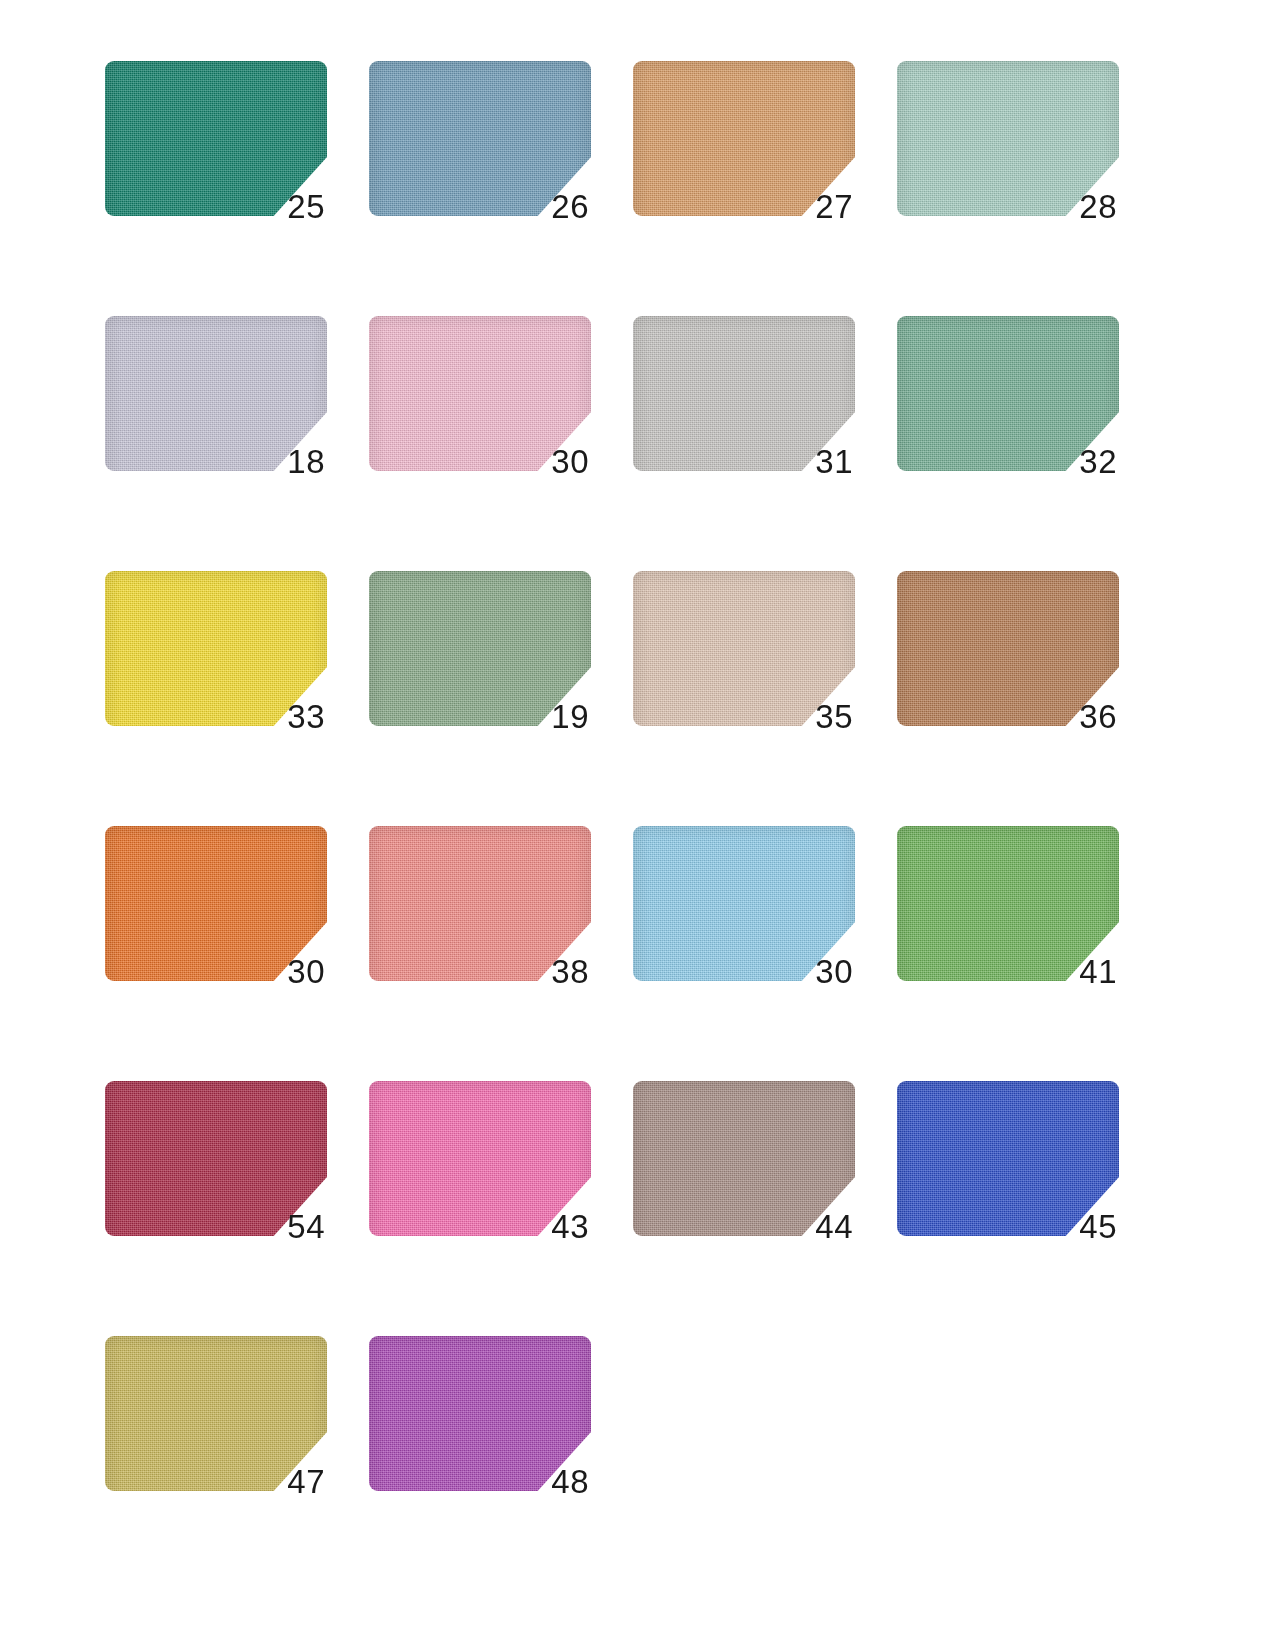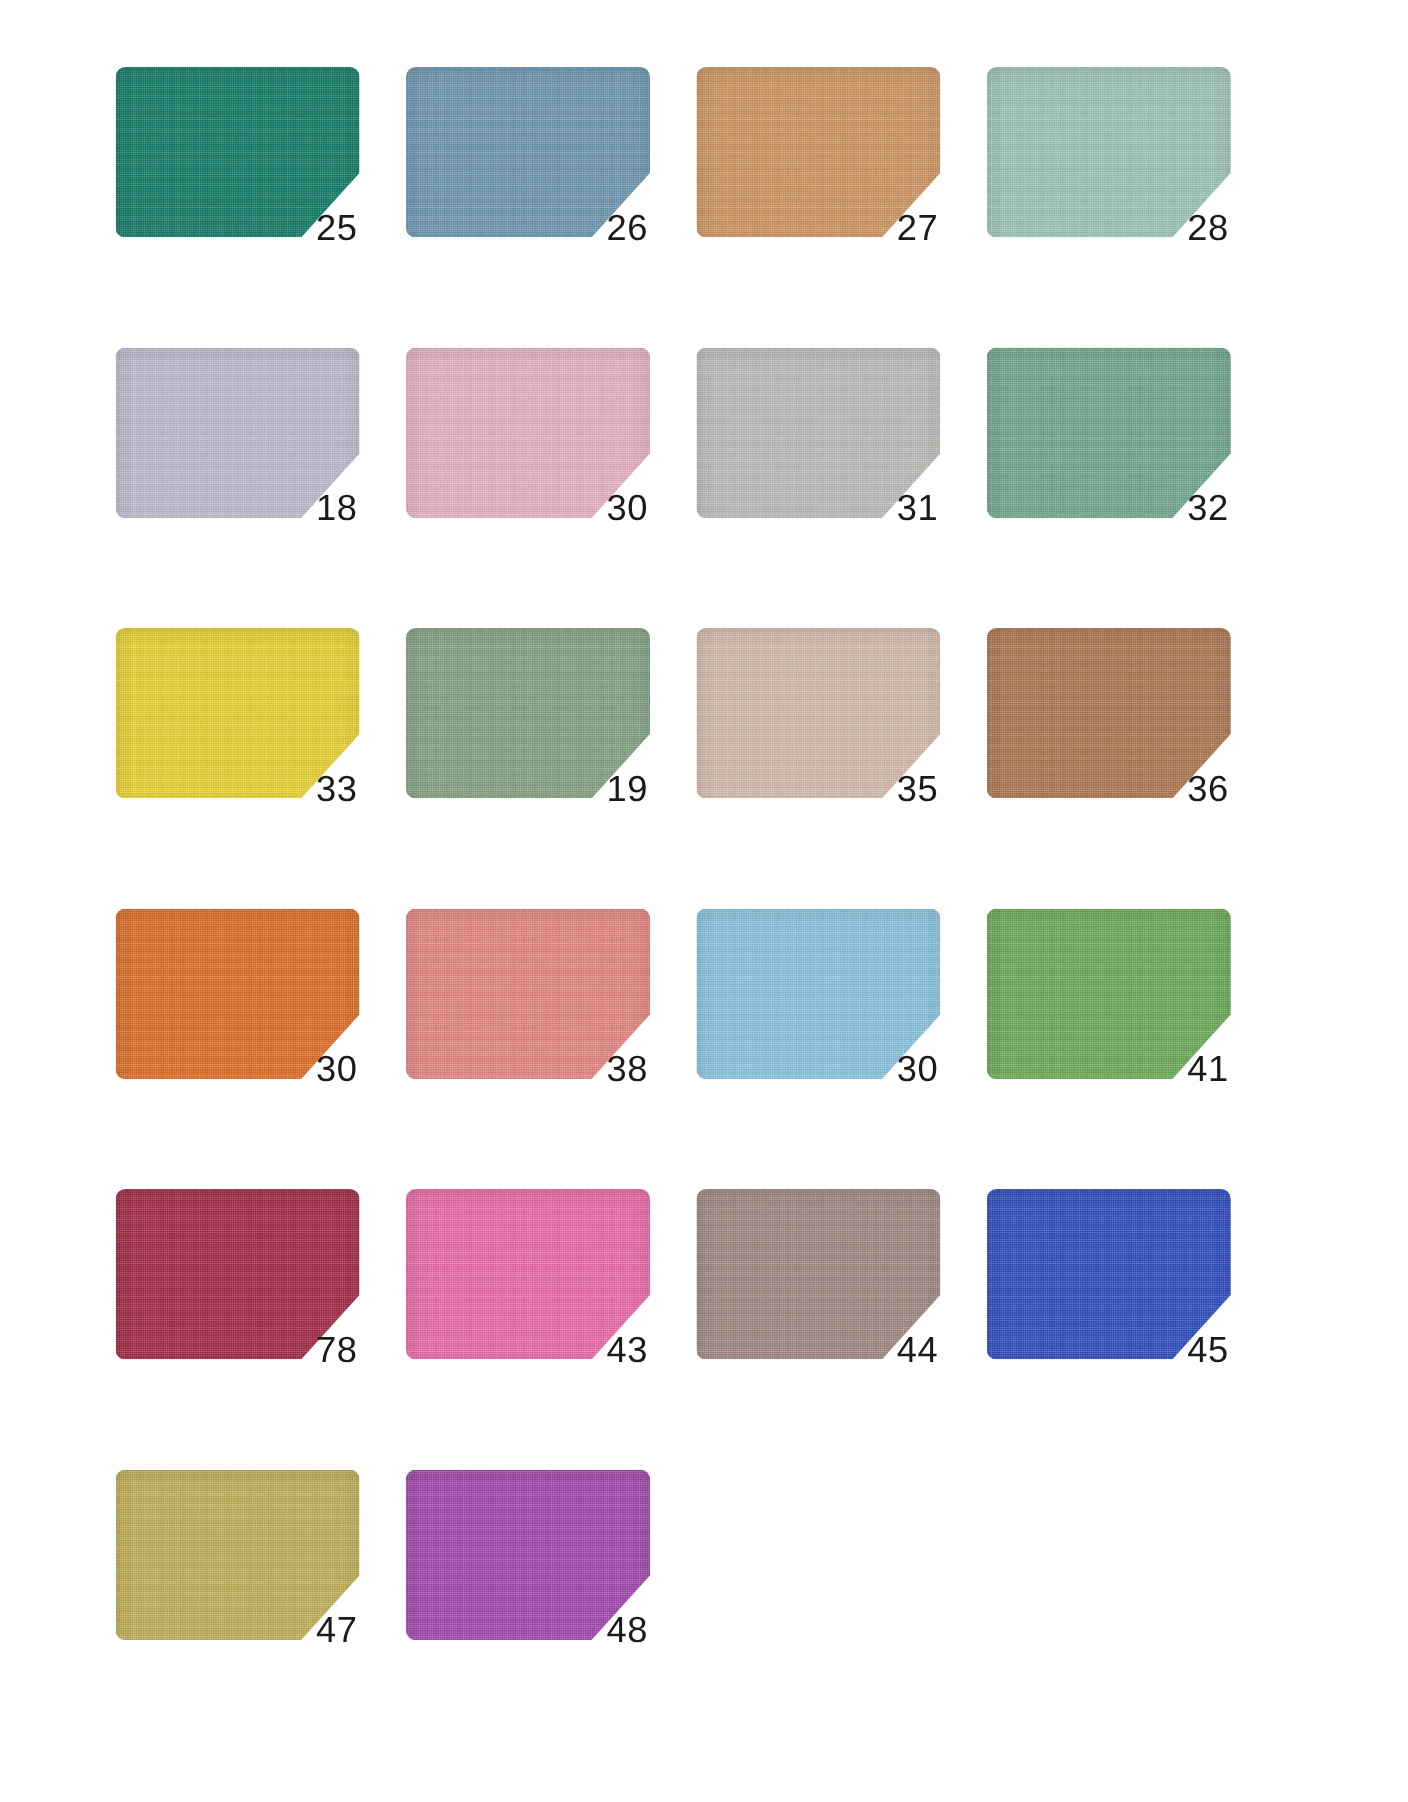--- a/index.html
+++ b/index.html
@@ -158,21 +158,21 @@
       <div class="swatch-cell">
         <div class="chip" style="background-color: rgb(142, 205, 235);"></div>
         <div class="chip-number">30</div>
       </div>
       <div class="swatch-cell">
         <div class="chip" style="background-color: rgb(108, 178, 87);"></div>
         <div class="chip-number">41</div>
       </div>
       <div class="swatch-cell">
         <div class="chip" style="background-color: rgb(169, 39, 69);"></div>
-        <div class="chip-number">78</div>
+        <div class="chip-number">54</div>
       </div>
       <div class="swatch-cell">
         <div class="chip" style="background-color: rgb(247, 108, 176);"></div>
         <div class="chip-number">43</div>
       </div>
       <div class="swatch-cell">
         <div class="chip" style="background-color: rgb(166, 141, 133);"></div>
         <div class="chip-number">44</div>
       </div>
       <div class="swatch-cell">

